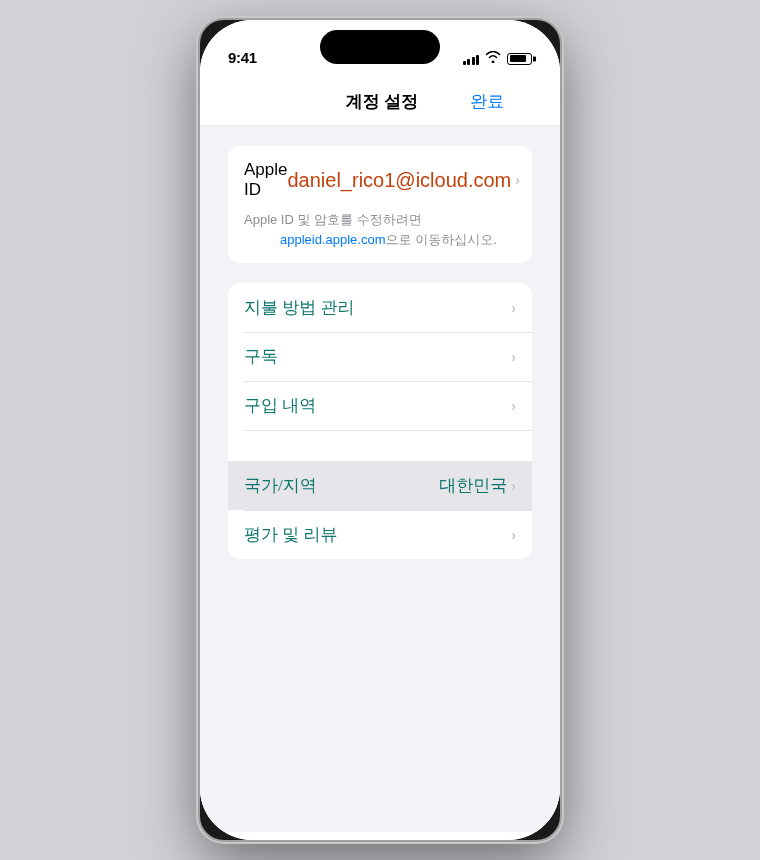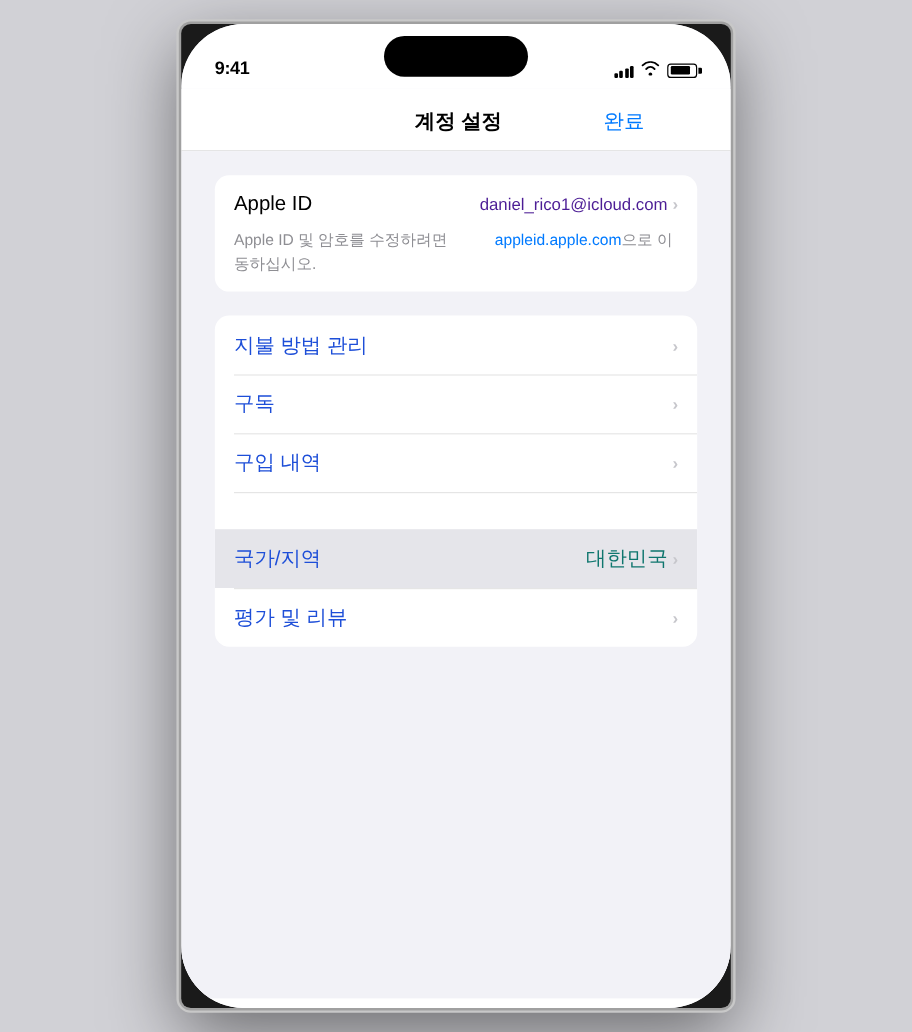--- a/index.html
+++ b/index.html
@@ -8,24 +8,24 @@
       background: #d1d1d6;
       display: flex;
       justify-content: center;
       align-items: center;
       width: 760px;
       height: 860px;
       font-family: -apple-system, 'Helvetica Neue', Arial, sans-serif;
     }
 
     .phone-frame {
-      width: 458px;
+      width: 360px;
       height: 820px;
       background: #1a1a1a;
-      border-radius: 8px;
+      border-radius: 24px;
       position: relative;
       box-shadow:
         0 0 0 2px #a0a0a0,
         0 0 0 4px #c8c8c8,
         0 20px 60px rgba(0,0,0,0.5);
       overflow: hidden;
     }
 
     
     .phone-frame::before {
@@ -207,22 +207,22 @@
       color: #000;
     }
 
     .apple-id-value-wrap {
       display: flex;
       align-items: center;
       gap: 4px;
     }
 
     .apple-id-email {
-      font-size: 14px;
-      color: #4c1d95;
+      font-size: 20px;
+      color: #c2410c;
     }
 
     .chevron {
       color: #c7c7cc;
       font-size: 14px;
       font-weight: 600;
     }
 
     .apple-id-description {
       font-size: 13px;
@@ -259,21 +259,22 @@
       position: absolute;
       bottom: 0;
       left: 16px;
       right: 0;
       height: 0.5px;
       background: rgba(0,0,0,0.1);
     }
 
     .section-item-label {
       font-size: 17px;
-      color: #1d4ed8;
+      color: #0f766e;
+      font-family: Liberation Serif, serif;
     }
 
     .section-item-right {
       display: flex;
       align-items: center;
       gap: 4px;
     }
 
     .section-item-value {
       font-size: 17px;

